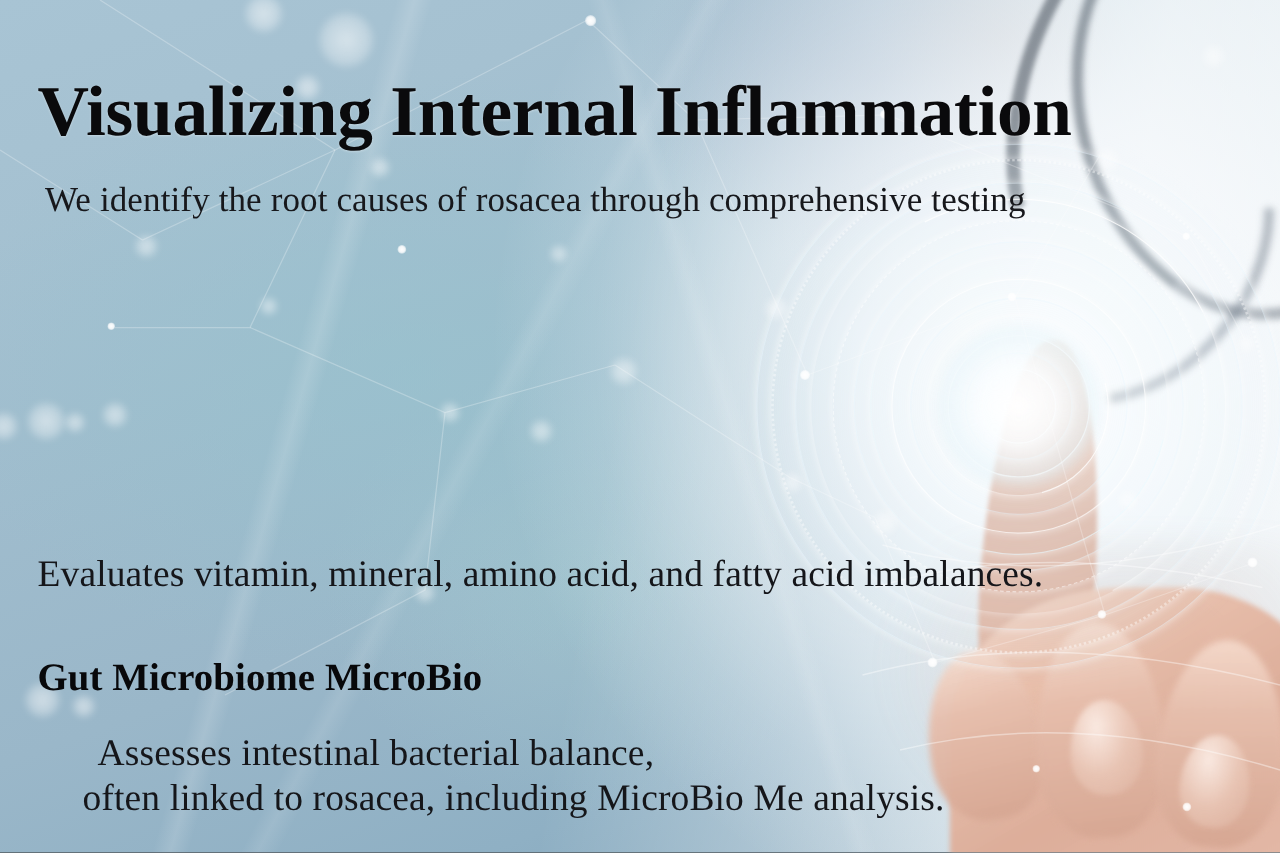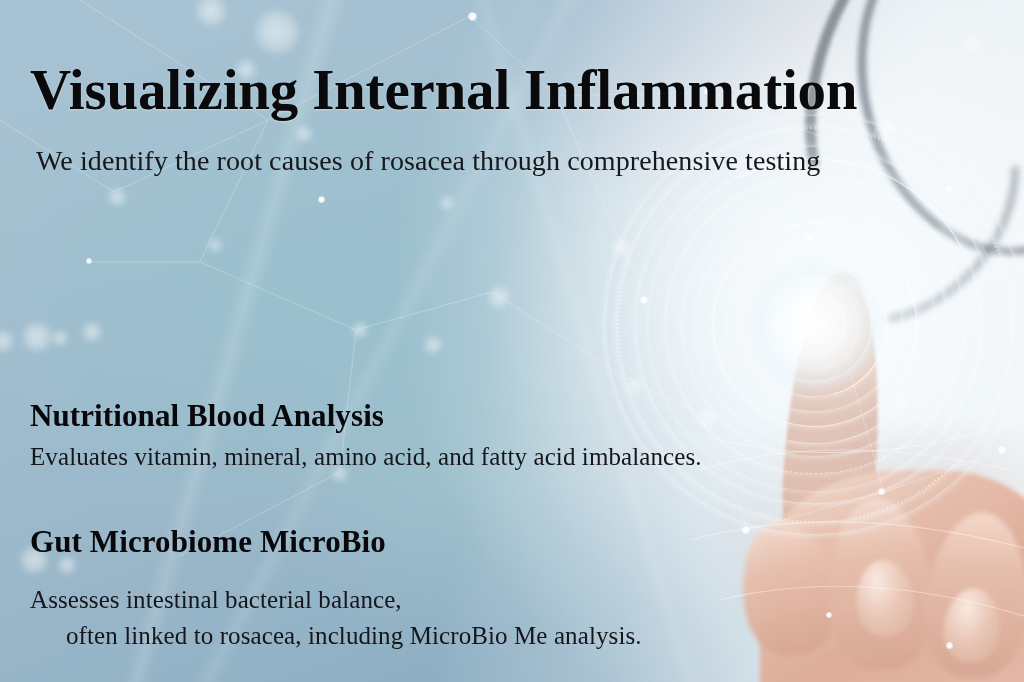--- a/index.html
+++ b/index.html
@@ -289,29 +289,29 @@
   }
   .sec-head {
     left: 30px;
     font-size: 31px;
     font-weight: bold;
     color: #08080a;
     letter-spacing: 0.1px;
   }
   .sec-body {
     left: 30px;
-    font-size: 25px;
+    font-size: 30px;
     font-weight: normal;
     color: #15161a;
     letter-spacing: 0.1px;
   }
   .h-nutri { top: 398px; }
   .b-nutri { top: 443px; }
   .h-gut   { top: 524px; }
-  .b-gut1  { top: 586px; }
+  .b-gut1  { top: 586px; margin-left: 48px; }
   .b-gut2  { top: 622px; margin-left: 36px; }
 </style>
 </head>
 <body>
 
 <div id="stage">
 
   <div class="bg-layer bg-base"></div>
   <div class="bg-layer bg-teal"></div>
   <div class="bg-layer bg-shoulder"></div>
@@ -412,21 +412,20 @@
         <path d="M 720,600 Q 860,566 1024,616"></path>
         <path d="M 706,436 Q 850,476 1024,420"></path>
       </g>
     </svg>
   </div>
 
   <div class="txt title">Visualizing Internal Inflammation</div>
 
   <div class="txt subtitle">We identify the root causes of rosacea through comprehensive testing</div>
 
-  <div class="txt sec-head h-nutri">Nutritional Blood Analysis</div>
 
   <div class="txt sec-body b-nutri">Evaluates vitamin, mineral, amino acid, and fatty acid imbalances.</div>
 
   <div class="txt sec-head h-gut">Gut Microbiome MicroBio</div>
 
   <div class="txt sec-body b-gut1">Assesses intestinal bacterial balance,</div>
 
   <div class="txt sec-body b-gut2">often linked to rosacea, including MicroBio Me analysis.</div>
 
 </div>

